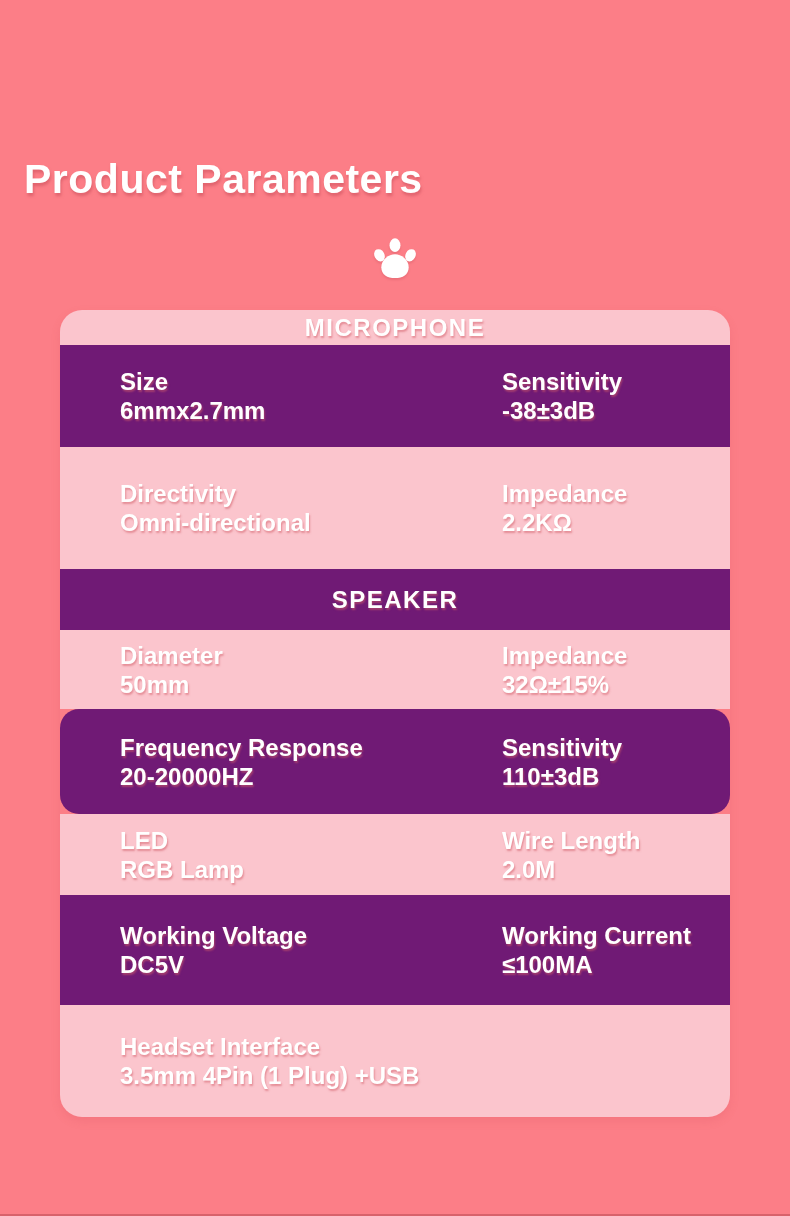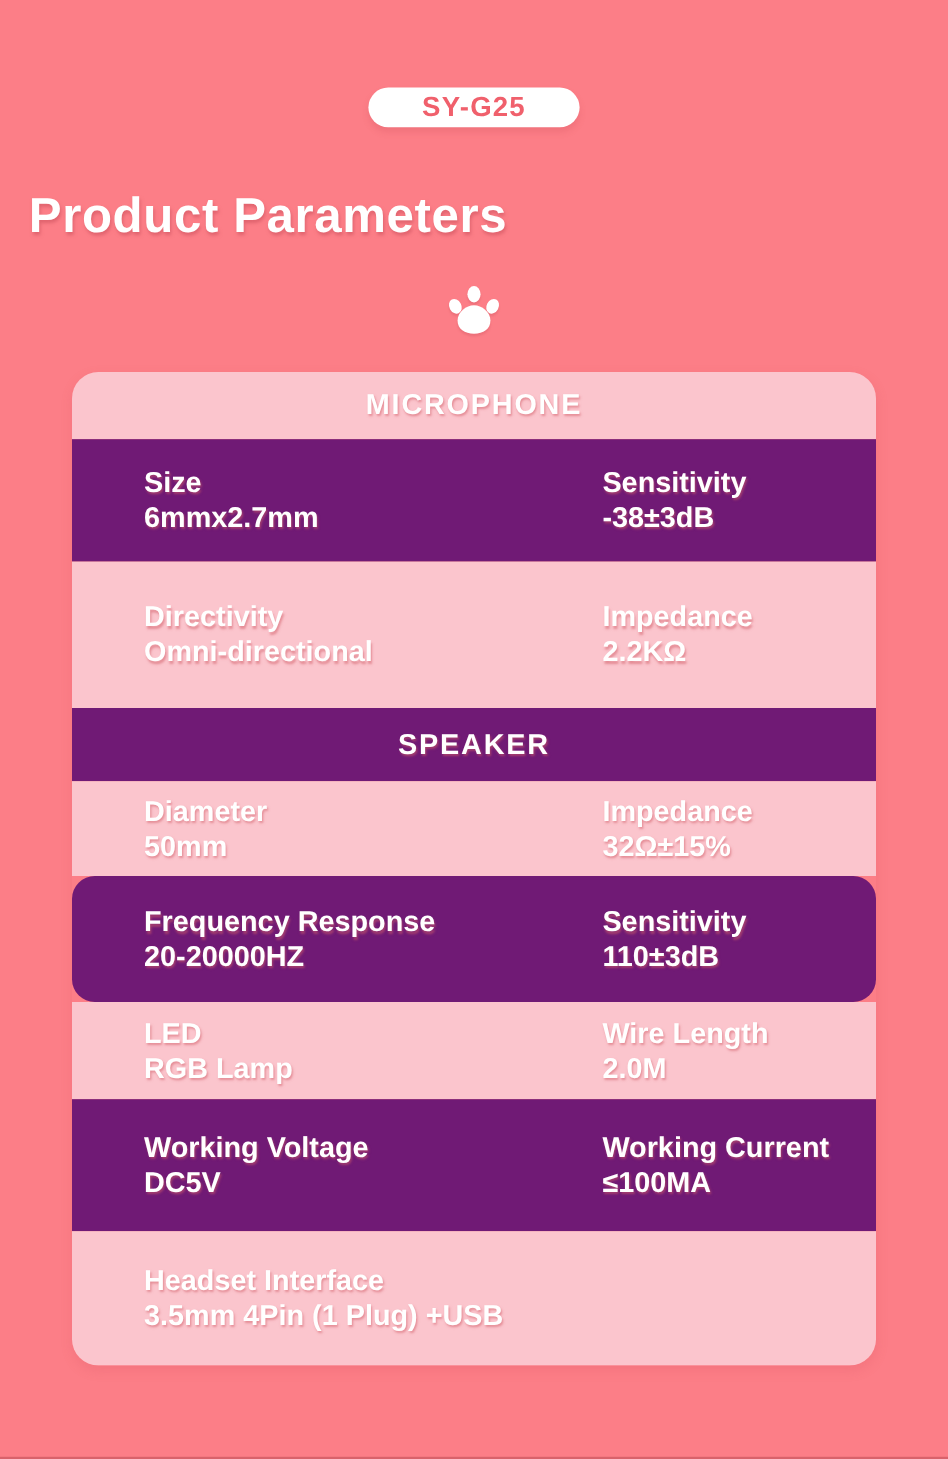--- a/index.html
+++ b/index.html
@@ -61,37 +61,34 @@
     color:#ffffff;font-size:24px;font-weight:700;line-height:29px;
     text-shadow:1px 2px 2px rgba(210,92,103,.55);
     white-space:nowrap;
   }
 </style>
 </head>
 <body>
 
 <div class="page">
 
-  <div class="badge">
-    <span>SY-G25</span>
-  </div>
 
   <div class="title">Product Parameters</div>
 
   <svg class="paw" viewBox="0 0 100 92" xmlns="http://www.w3.org/2000/svg">
     <g fill="#ffffff">
       <ellipse cx="16" cy="40" rx="11" ry="14" transform="rotate(-28 16 40)"></ellipse>
       <ellipse cx="50" cy="18" rx="12" ry="15"></ellipse>
       <ellipse cx="84" cy="40" rx="11" ry="14" transform="rotate(28 84 40)"></ellipse>
       <path d="M50 38 C64 38 80 50 80 66 C80 82 67 90 50 90 C33 90 20 82 20 66 C20 50 36 38 50 38 Z"></path>
     </g>
   </svg>
 
   <div class="card">
-      <div class="band light header" style="height: 56px;">MICROPHONE</div>
+      <div class="band light header" style="height: 35px;">MICROPHONE</div>
       <div class="band medium row" style="height: 102px;">
         <div class="cell left">
           <div class="label">Size</div>
           <div class="value">6mmx2.7mm</div>
         </div>
         <div class="cell right">
           <div class="label">Sensitivity</div>
           <div class="value">-38±3dB</div>
         </div>
       </div>

